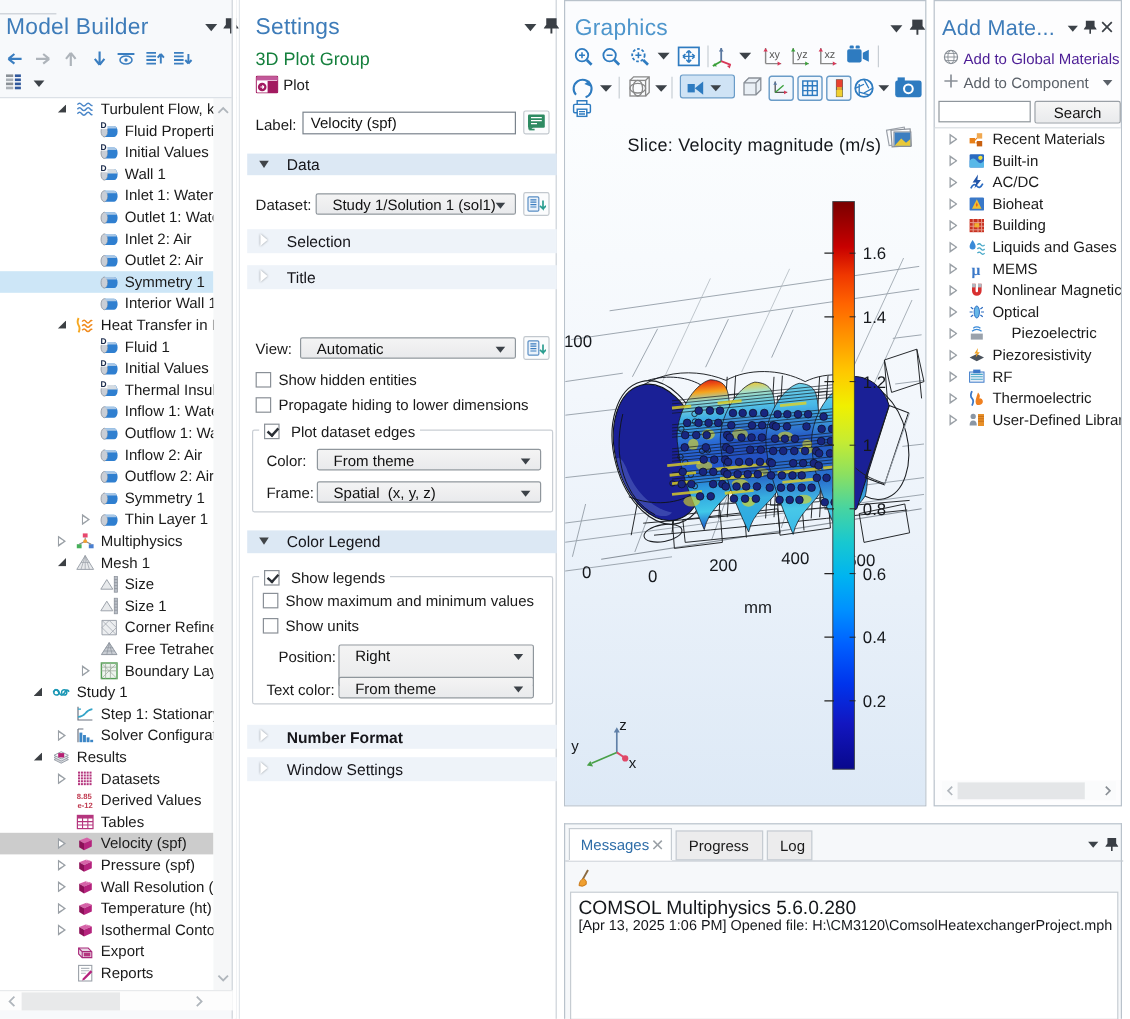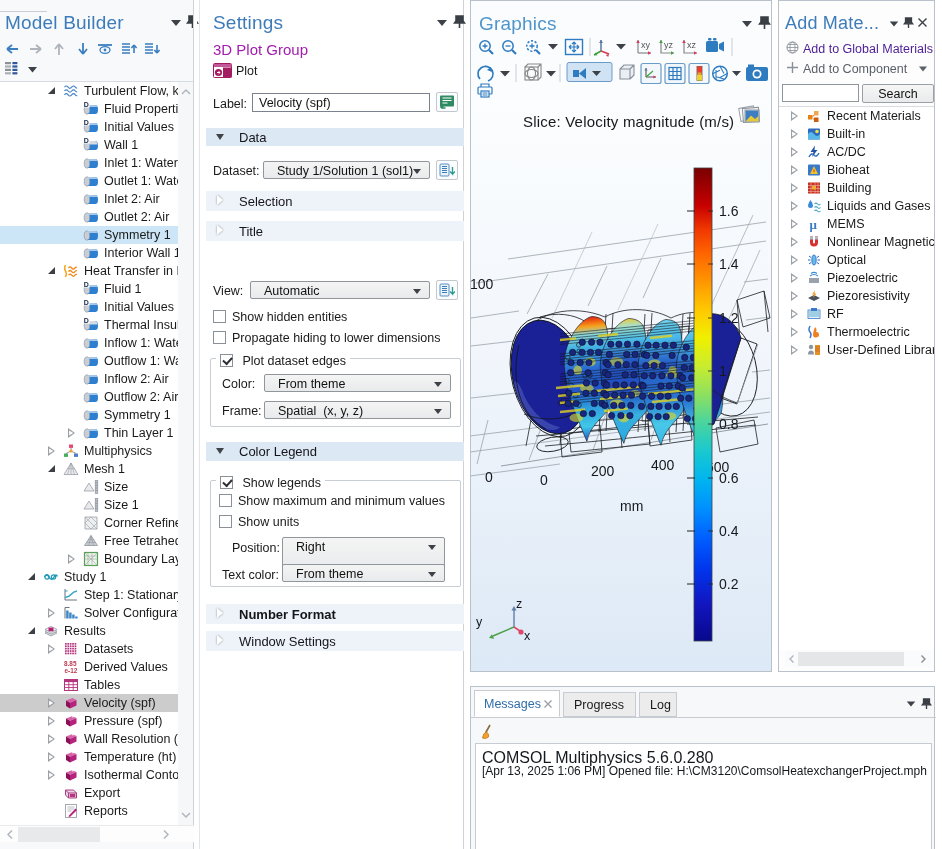--- a/index.html
+++ b/index.html
@@ -563,21 +563,21 @@
 </div>
 
 <div style="position:absolute;left:199px;top:0;width:1px;height:849px;background:#e2e6ea;"></div>
 
 <div class="panel" style="left:203px;top:0;width:261px;height:849px;border-right:1px solid #cdd3d9;">
   <div class="ptitle" style="position:absolute;left:10px;top:12px;">Settings</div>
   <span class="caret" style="position:absolute;left:234px;top:20px;"></span>
   <svg class="pin" style="left:250px;top:15px;" viewBox="0 0 13 14">
       <path d="M3 1 h7 v5 l1.5 2 h-10 l1.5 -2 Z M6.5 8 v5" stroke="#3a3f45" stroke-width="1.6" fill="#3a3f45"></path>
     </svg>
-  <div style="position:absolute;left:10px;top:41px;font-size:15px;color:#a21caf;">3D Plot Group</div>
+  <div style="position:absolute;left:10px;top:41px;font-size:15px;color:#15803d;">3D Plot Group</div>
   <svg style="position:absolute;left:10px;top:63px;" width="19" height="15" viewBox="0 0 19 15">
     <rect x="0.5" y="0.5" width="18" height="14" rx="1" fill="#fff" stroke="#a21a60" stroke-width="1"></rect>
     <rect x="1" y="1" width="17.5" height="3" fill="#c2589a"></rect>
     <rect x="10" y="4.5" width="8.5" height="10" fill="#a21a60"></rect>
     <circle cx="5.5" cy="9.5" r="3.6" fill="#a21a60"></circle>
     <path d="M4 9.5 h3 M7 9.5 l-1.4 -1.4 M7 9.5 l-1.4 1.4" stroke="#fff" stroke-width="1"></path>
   </svg>
   <div class="lbl" style="left:33px;top:64px;">Plot</div>
   <div class="lbl" style="left:10px;top:97px;">Label:</div>
   <div style="position:absolute;left:49px;top:93px;width:178px;height:19px;background:#fff;border:1px solid #7a838c;font-size:12.5px;color:#111;">
@@ -1285,21 +1285,21 @@
         <span class="ttxt" style="left:48px">Optical</span>
       </div>
 <div class="trow">
         <span class="arw arw-cl" style="left:12px"></span>
         <span class="tico" style="left:27px">
           <svg width="16" height="16" viewBox="0 0 16 16">
             <rect x="3" y="8" width="10" height="5" fill="#9aa2ac"></rect>
             <path d="M4 6 q4 -3 8 0 M5 3.5 q3 -2.2 6 0" stroke="#3a8ad8" stroke-width="1.1" fill="none"></path>
           </svg>
         </span>
-        <span class="ttxt" style="left:48px">Piezoelectric</span>
+        <span class="ttxt" style="left:64px">Piezoelectric</span>
       </div>
 <div class="trow">
         <span class="arw arw-cl" style="left:12px"></span>
         <span class="tico" style="left:27px">
           <svg width="16" height="16" viewBox="0 0 16 16">
             <path d="M2 10 l6 -3 6 3 -6 3 Z" fill="#4a525c"></path>
             <path d="M9 2 l-3 4.5 h2 l-1 3.5 3.5 -4.5 h-2 Z" fill="#f0a020"></path>
           </svg>
         </span>
         <span class="ttxt" style="left:48px">Piezoresistivity</span>

